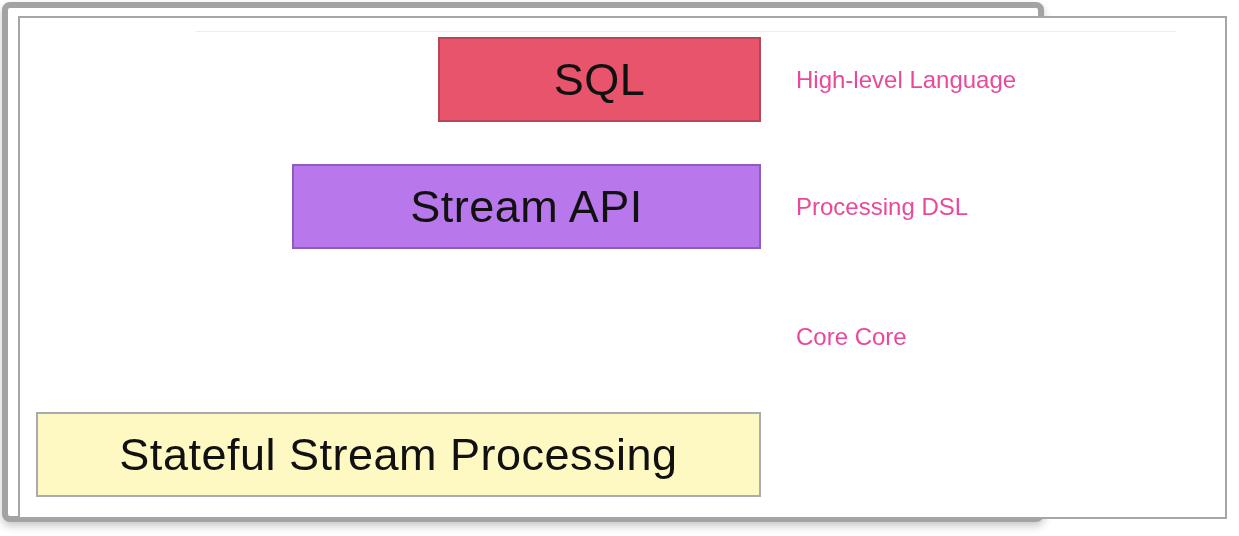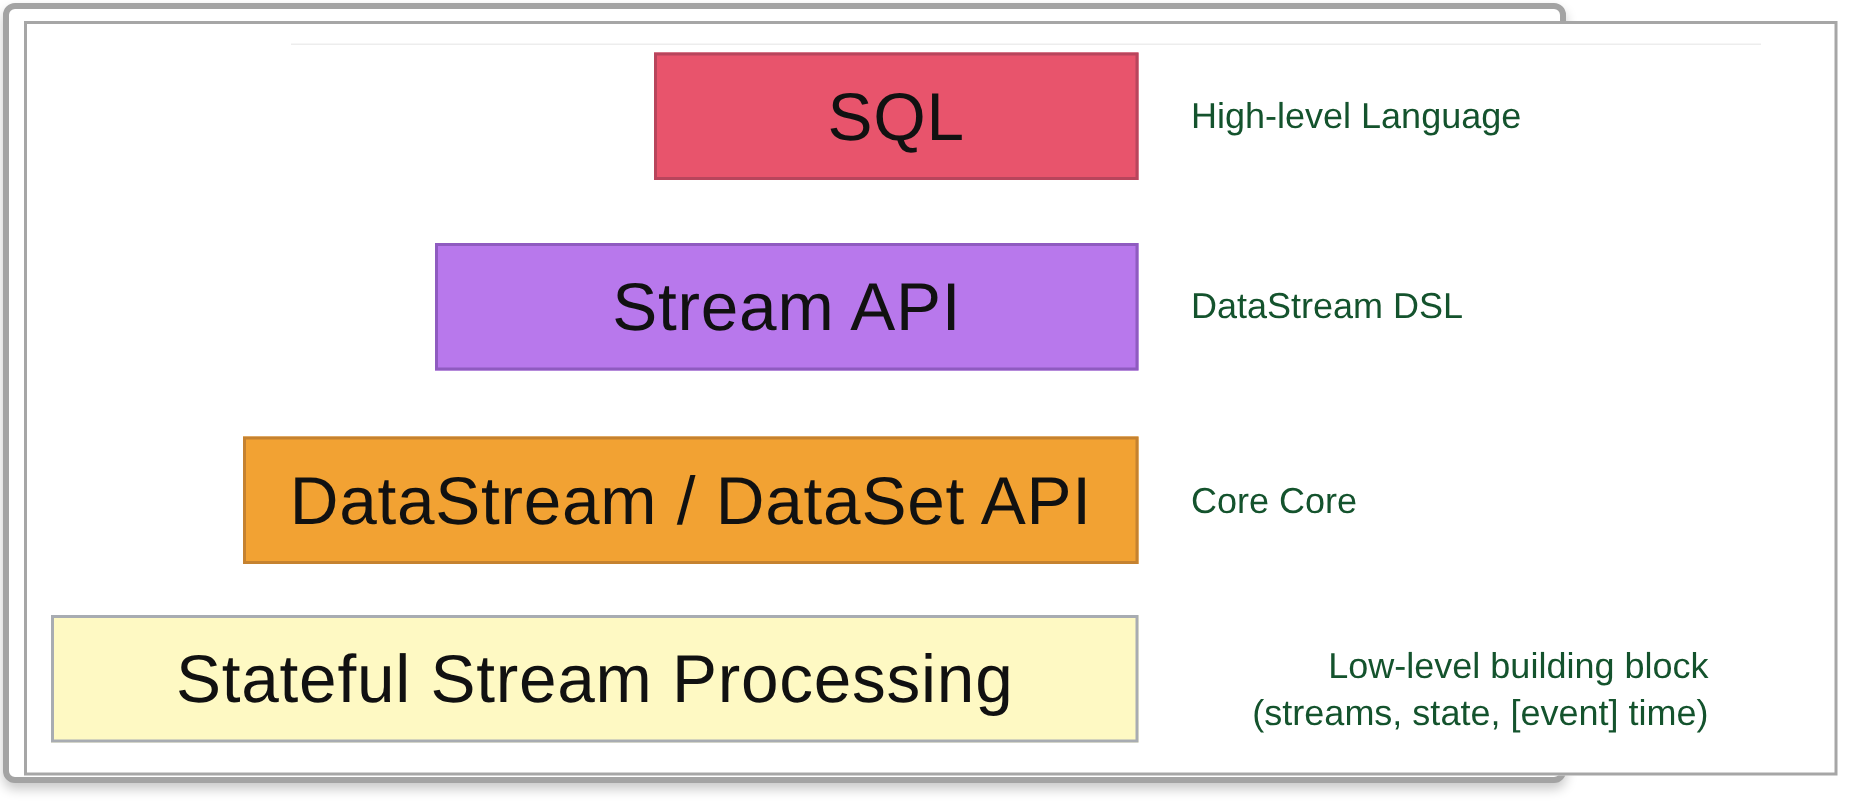--- a/index.html
+++ b/index.html
@@ -11,25 +11,24 @@
     font-family: "Liberation Sans", sans-serif;
     overflow: hidden;
   }
   .frame {
     position: absolute;
     left: 2px;
     top: 2px;
     width: 1042px;
     height: 520px;
     background: #ffffff;
-    border: 4px solid #a3a3a3;
+    border: 6px solid #a3a3a3;
     border-radius: 8px;
     box-shadow: 0 4px 8px rgba(0,0,0,0.22);
     box-sizing: border-box;
-    text-align: right;
   }
   .slide {
     position: absolute;
     left: 10px;
     top: 8px;
     width: 1209px;
     height: 503px;
     background: #ffffff;
     border: 2px solid #a6a6a6;
     box-sizing: border-box;
@@ -57,21 +56,21 @@
   }
   .layer-sql        { left: 418px; top: 19px;  width: 323px; background: #E8546C; border-color: #B8455C; }
   .layer-table      { left: 272px; top: 146px; width: 469px; background: #B878EC; border-color: #8F5BC0; }
   .layer-datastream { left: 144px; top: 275px; width: 597px; background: #F2A233; border-color: #C58230; }
   .layer-stateful   { left: 16px;  top: 394px; width: 725px; background: #fef9c3; border-color: #A8ACB2; }
   .annotation {
     position: absolute;
     left: 776px;
     font-size: 24px;
     line-height: 31px;
-    color: #14532d;
+    color: #ec4899;
   }
   .annotation-1 { top: 46px; }
   .annotation-2 { top: 173px; }
   .annotation-3 { top: 303px; }
   .annotation-4 { top: 413px; max-width: 345px; }
 </style>
 </head>
 <body>
 
 <div class="frame">
@@ -80,26 +79,22 @@
     <div class="faint-line"></div>
 
     <div class="layer layer-sql">
       <span>SQL</span>
     </div>
     <div class="annotation annotation-1">High-level Language</div>
 
     <div class="layer layer-table">
       <span>Stream API</span>
     </div>
-    <div class="annotation annotation-2">DataStream DSL</div>
+    <div class="annotation annotation-2">Processing DSL</div>
 
-    <div class="layer layer-datastream">
-      <span>DataStream / DataSet API</span>
-    </div>
     <div class="annotation annotation-3">Core Core</div>
 
     <div class="layer layer-stateful">
       <span>Stateful Stream Processing</span>
     </div>
-    <div class="annotation annotation-4">Low-level building block (streams, state, [event] time)</div>
 
   </div>
 </div>
 
 </body></html>

